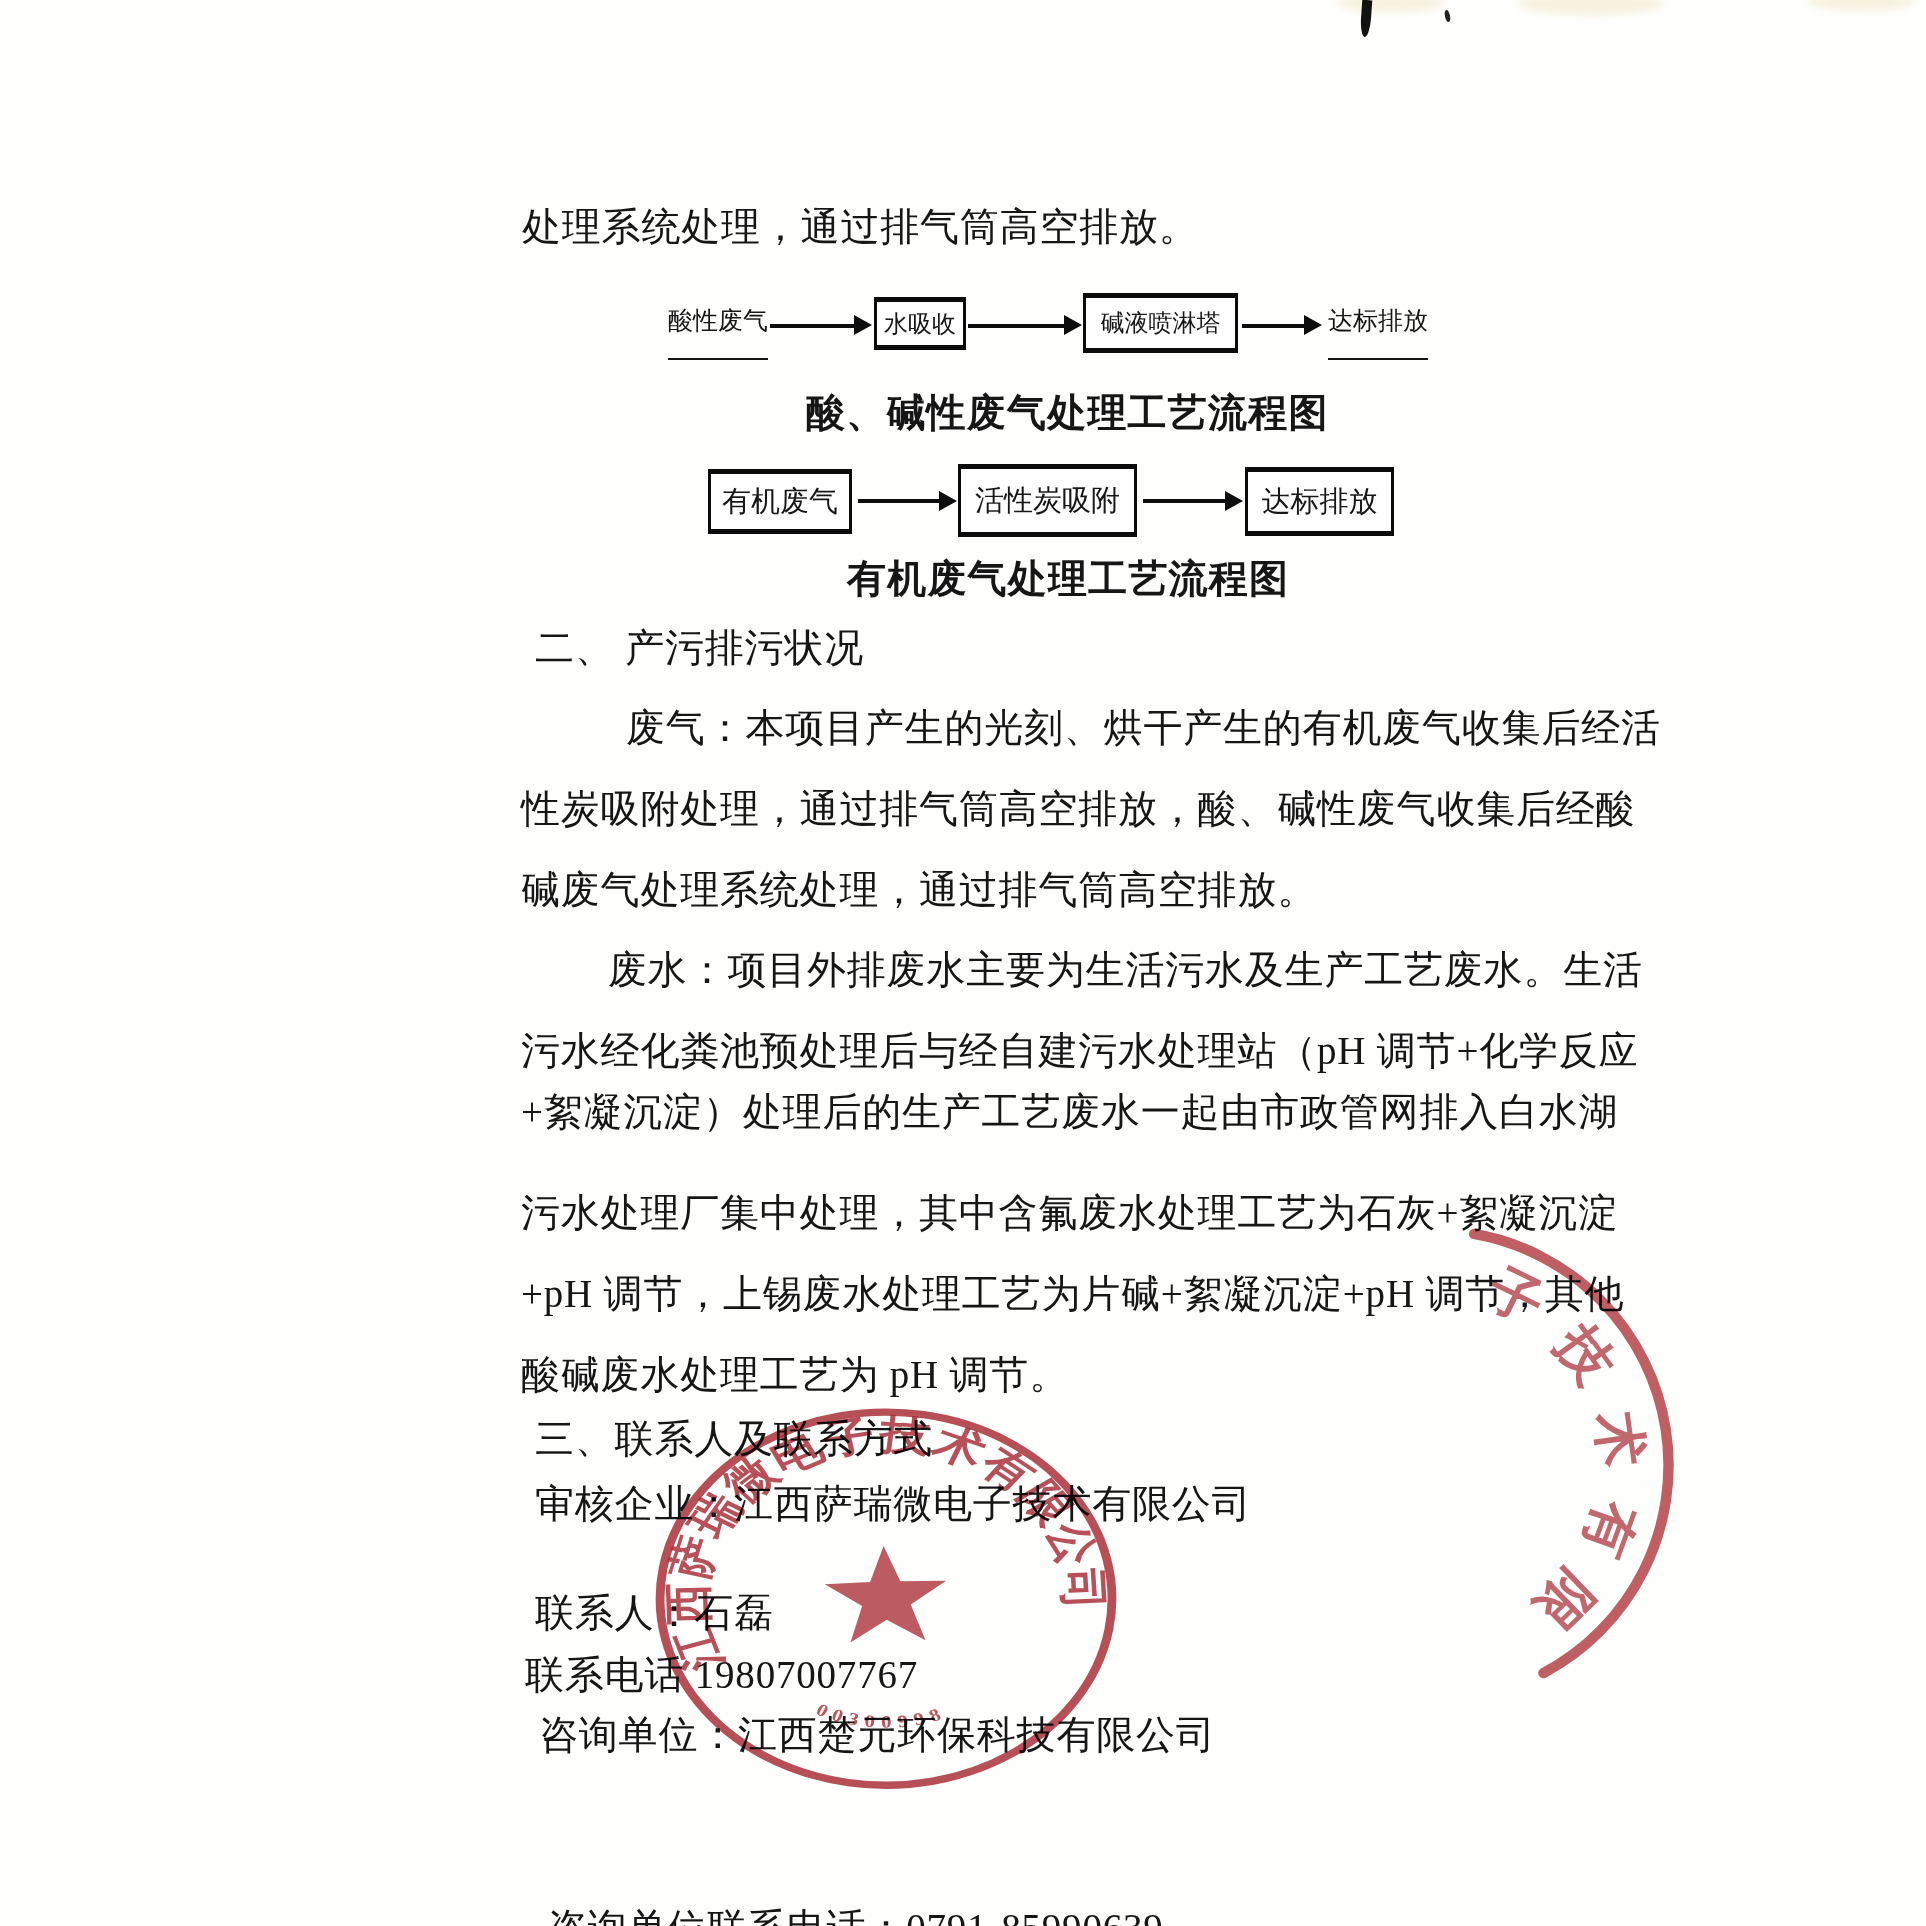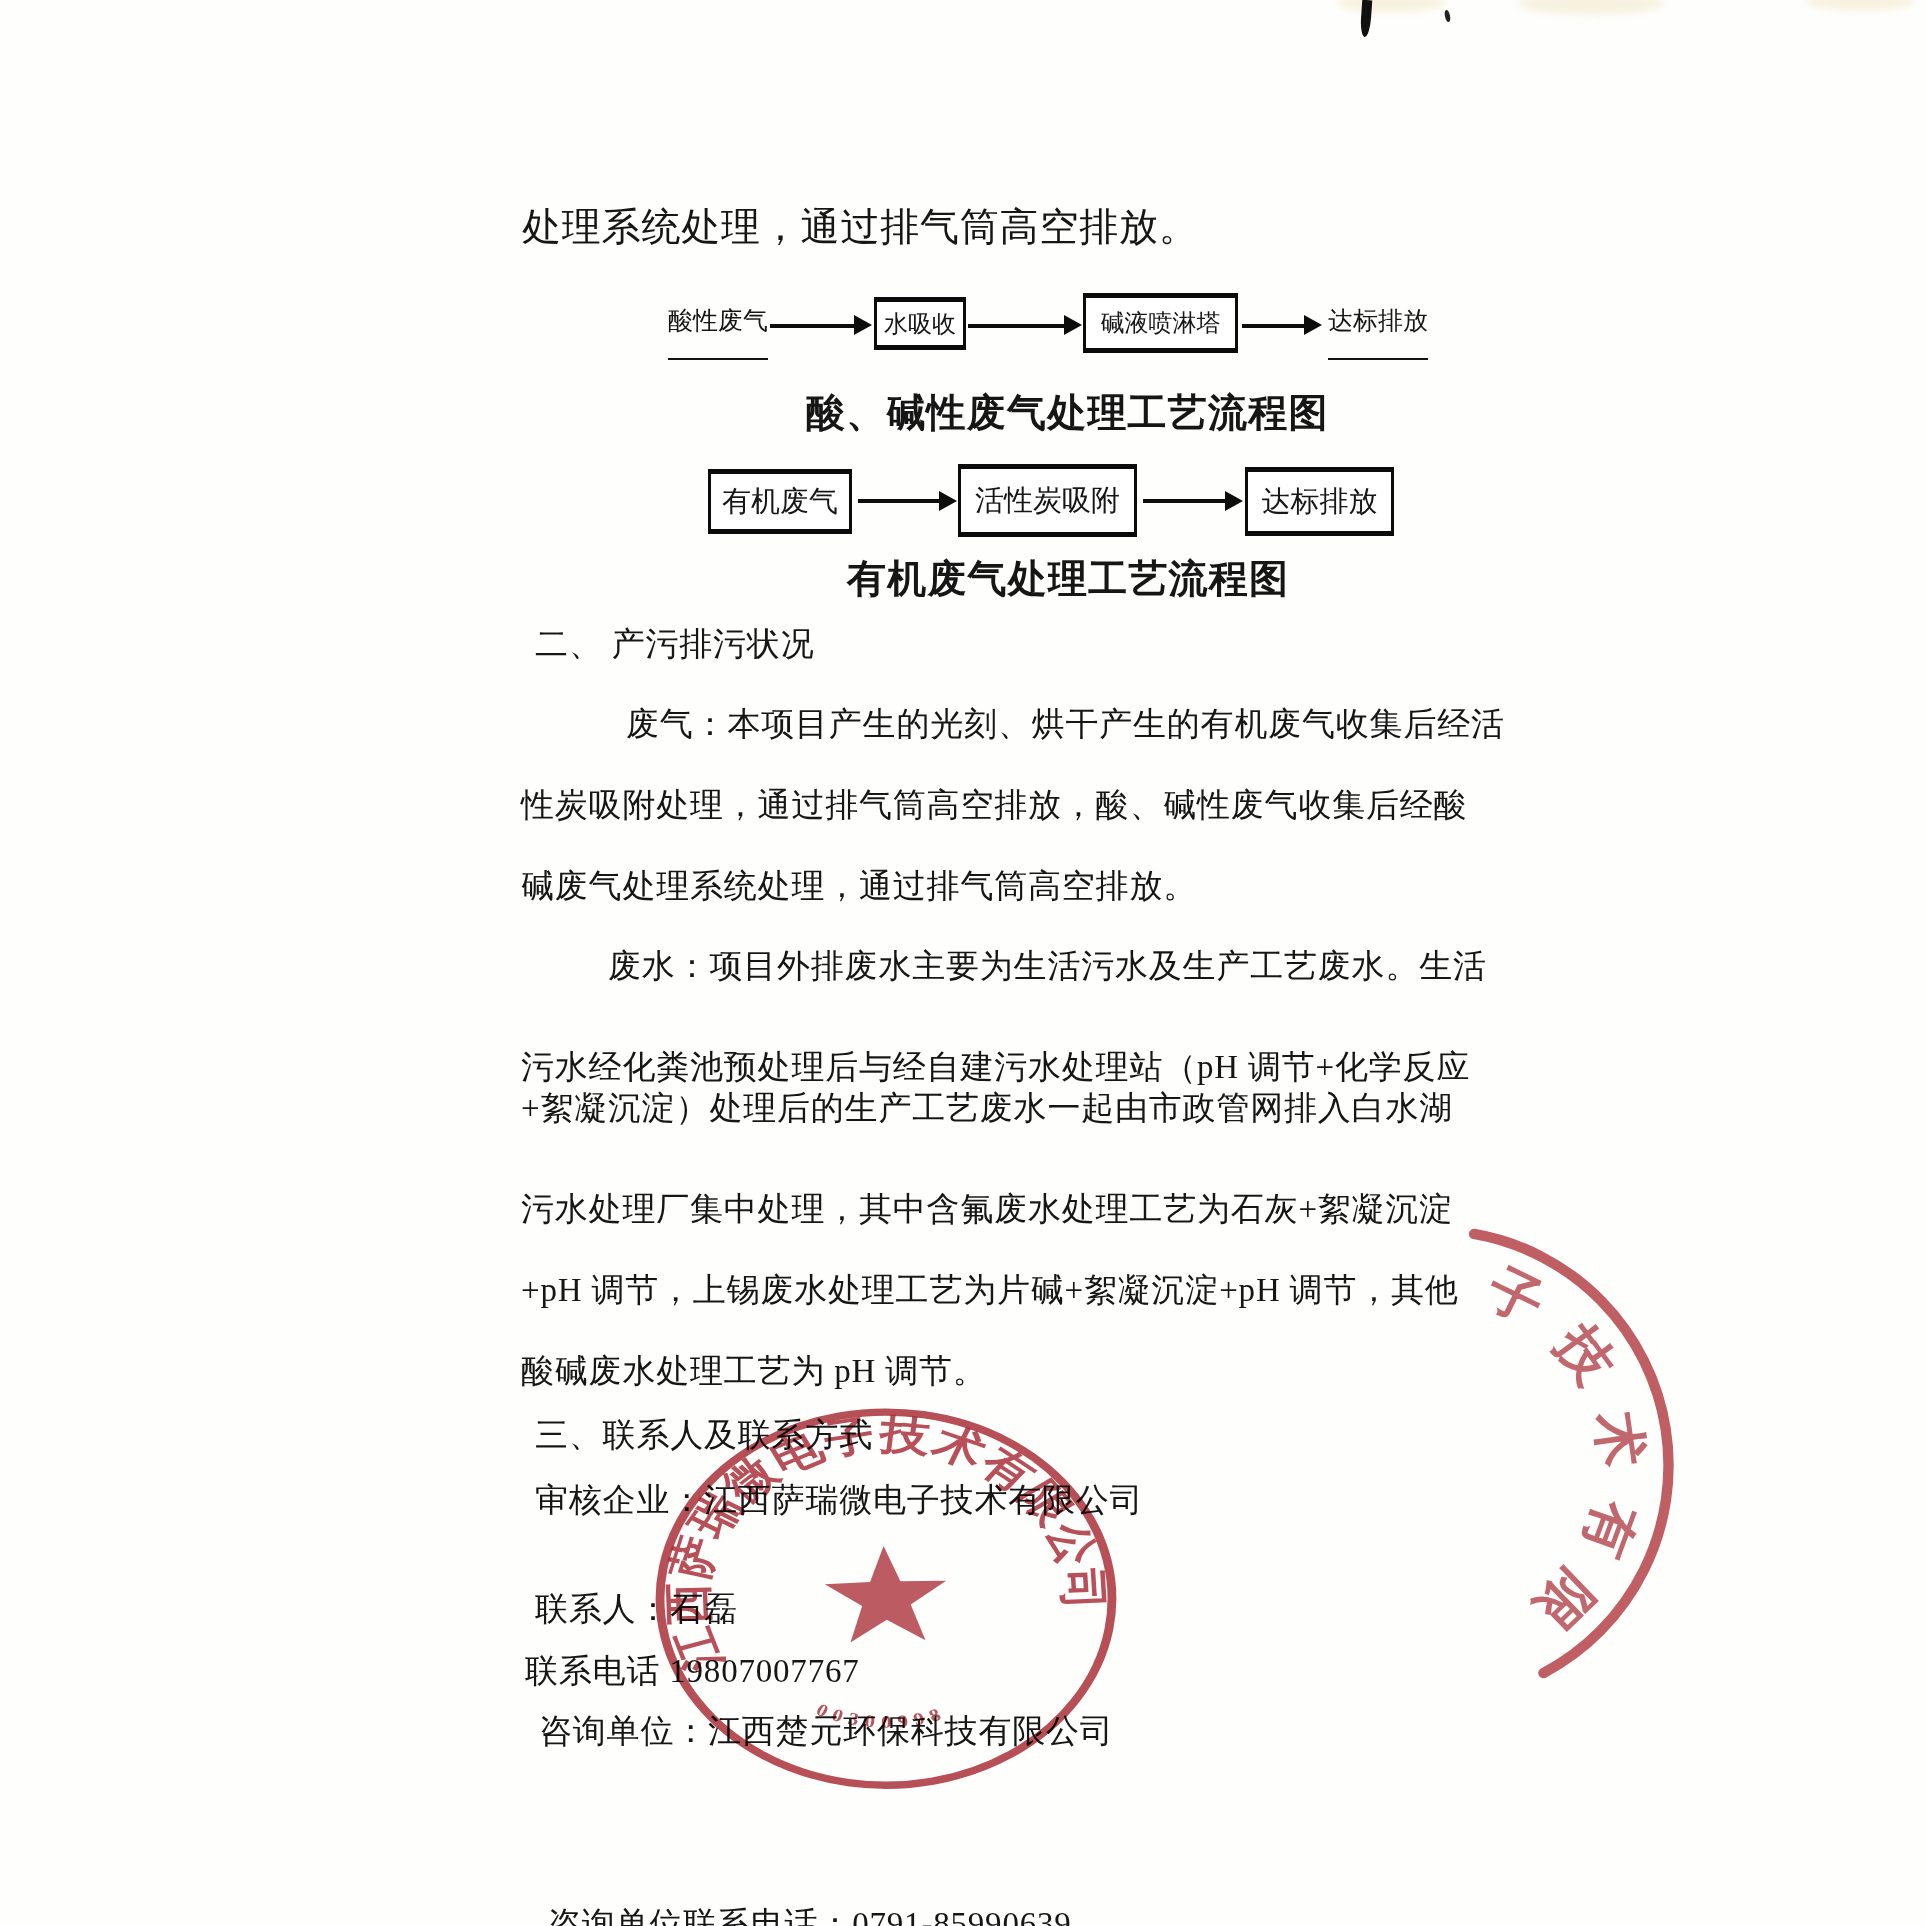--- a/index.html
+++ b/index.html
@@ -2,21 +2,21 @@
 <html style="font-size:6.2px"><head>
 <meta charset="utf-8">
 <style>
   html,body{margin:0;padding:0;background:#ffffff;}
   .page{
     position:relative;width:2157px;height:2157px;overflow:hidden;
     background:#fefefd;
     font-family:"Liberation Serif","DejaVu Serif",serif;
     color:#161616;
   }
-  .line{position:absolute;white-space:pre;font-size:33px;line-height:1.15;letter-spacing:0.8px;}
+  .line{position:absolute;white-space:pre;font-size:39px;line-height:1.15;letter-spacing:0.8px;}
   .intro{font-size:39px;}
   .chart-title{position:absolute;font-weight:700;font-size:39px;white-space:pre;letter-spacing:1.2px;}
   .flow-box{
     position:absolute;display:flex;align-items:center;justify-content:center;
     border:3.1px solid #0b0b0b;border-top-width:5.8px;border-bottom-width:5.8px;
     background:#fff;white-space:pre;
   }
   .fc1-label{position:absolute;font-size:25px;white-space:pre;border-bottom:2.7px solid #141414;padding-bottom:21px;}
   .fc1-box{font-size:24px;}
   .fc2-box{font-size:29px;}
@@ -67,21 +67,21 @@
 
   <div class="chart-title" style="left:847px;top:552px;">有机废气处理工艺流程图</div>
 
   <div class="line" style="left:535px;top:626px;">二、 产污排污状况</div>
 
   <div class="line" style="left:608px;top:706px;margin-left:18px;">废气：本项目产生的光刻、烘干产生的有机废气收集后经活</div>
   <div class="line" style="left:521px;top:787px;">性炭吸附处理，通过排气筒高空排放，酸、碱性废气收集后经酸</div>
   <div class="line" style="left:521px;top:868px;text-align:right;">碱废气处理系统处理，通过排气筒高空排放。</div>
 
   <div class="line" style="left:608px;top:948px;">废水：项目外排废水主要为生活污水及生产工艺废水。生活</div>
-  <div class="line" style="left:521px;top:1029px;margin-top:20px;">污水经化粪池预处理后与经自建污水处理站（pH 调节+化学反应</div>
+  <div class="line" style="left:521px;top:1029px;">污水经化粪池预处理后与经自建污水处理站（pH 调节+化学反应</div>
   <div class="line" style="left:521px;top:1051px;margin-top:39px;">+絮凝沉淀）处理后的生产工艺废水一起由市政管网排入白水湖</div>
   <div class="line" style="left:521px;top:1191px;">污水处理厂集中处理，其中含氟废水处理工艺为石灰+絮凝沉淀</div>
   <div class="line" style="left:521px;top:1272px;">+pH 调节，上锡废水处理工艺为片碱+絮凝沉淀+pH 调节，其他</div>
   <div class="line" style="left:521px;top:1353px;">酸碱废水处理工艺为 pH 调节。</div>
 
   <div class="line" style="left:535px;top:1417px;">三、联系人及联系方式</div>
 
   <div class="line" style="left:535px;top:1482px;">审核企业：江西萨瑞微电子技术有限公司</div>
   <div class="line" style="left:535px;top:1591px;">联系人：石磊</div>
   <div class="line" style="left:525px;top:1653px;">联系电话 19807007767</div>

